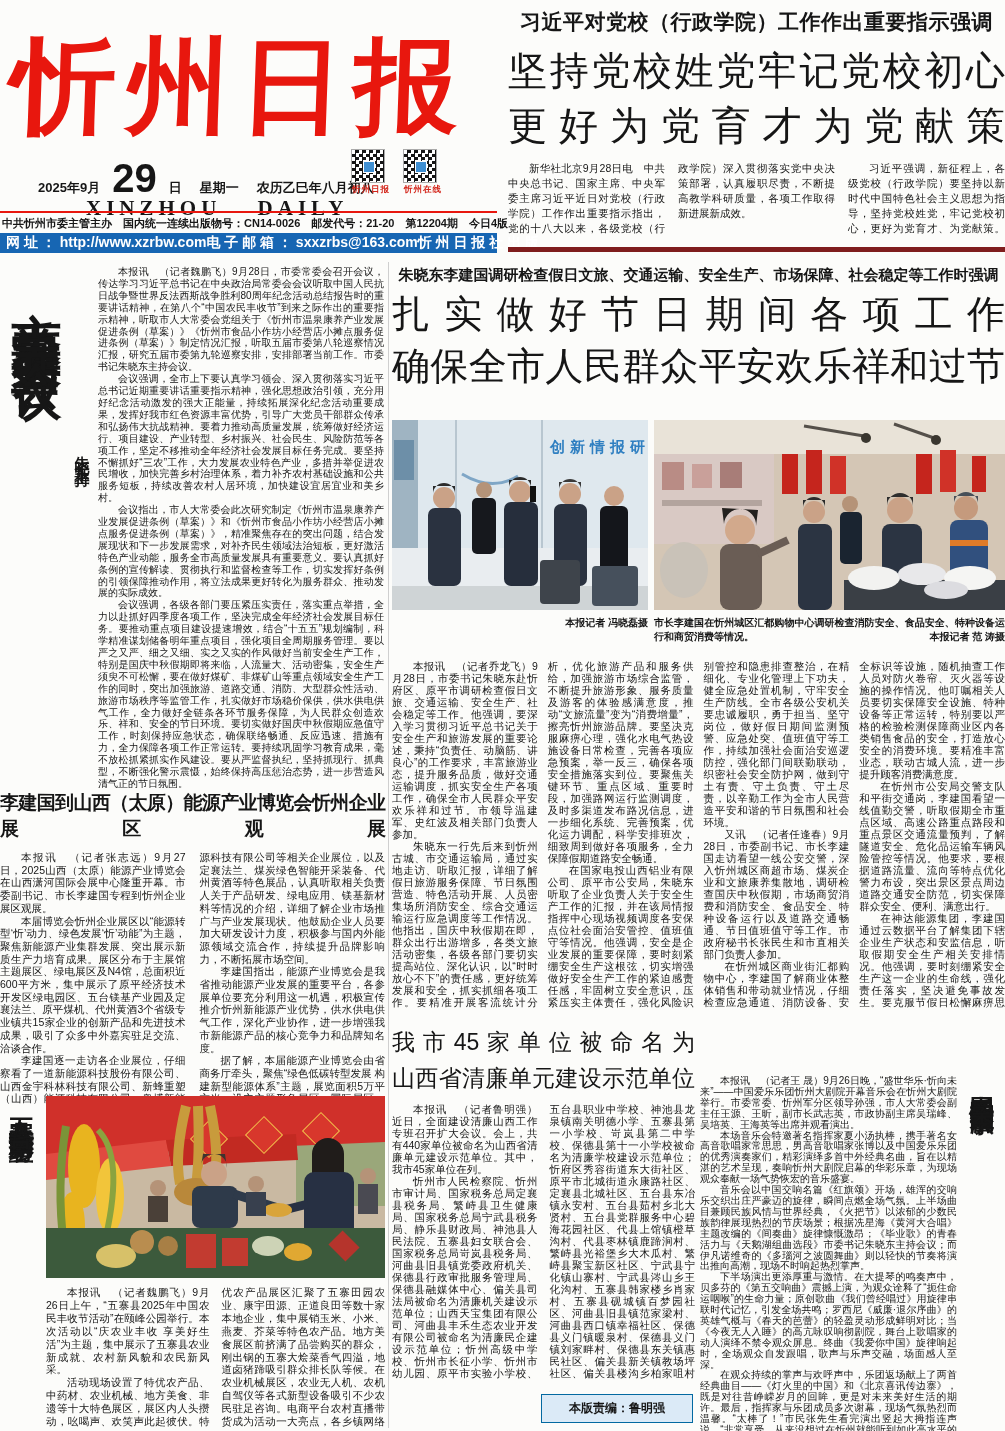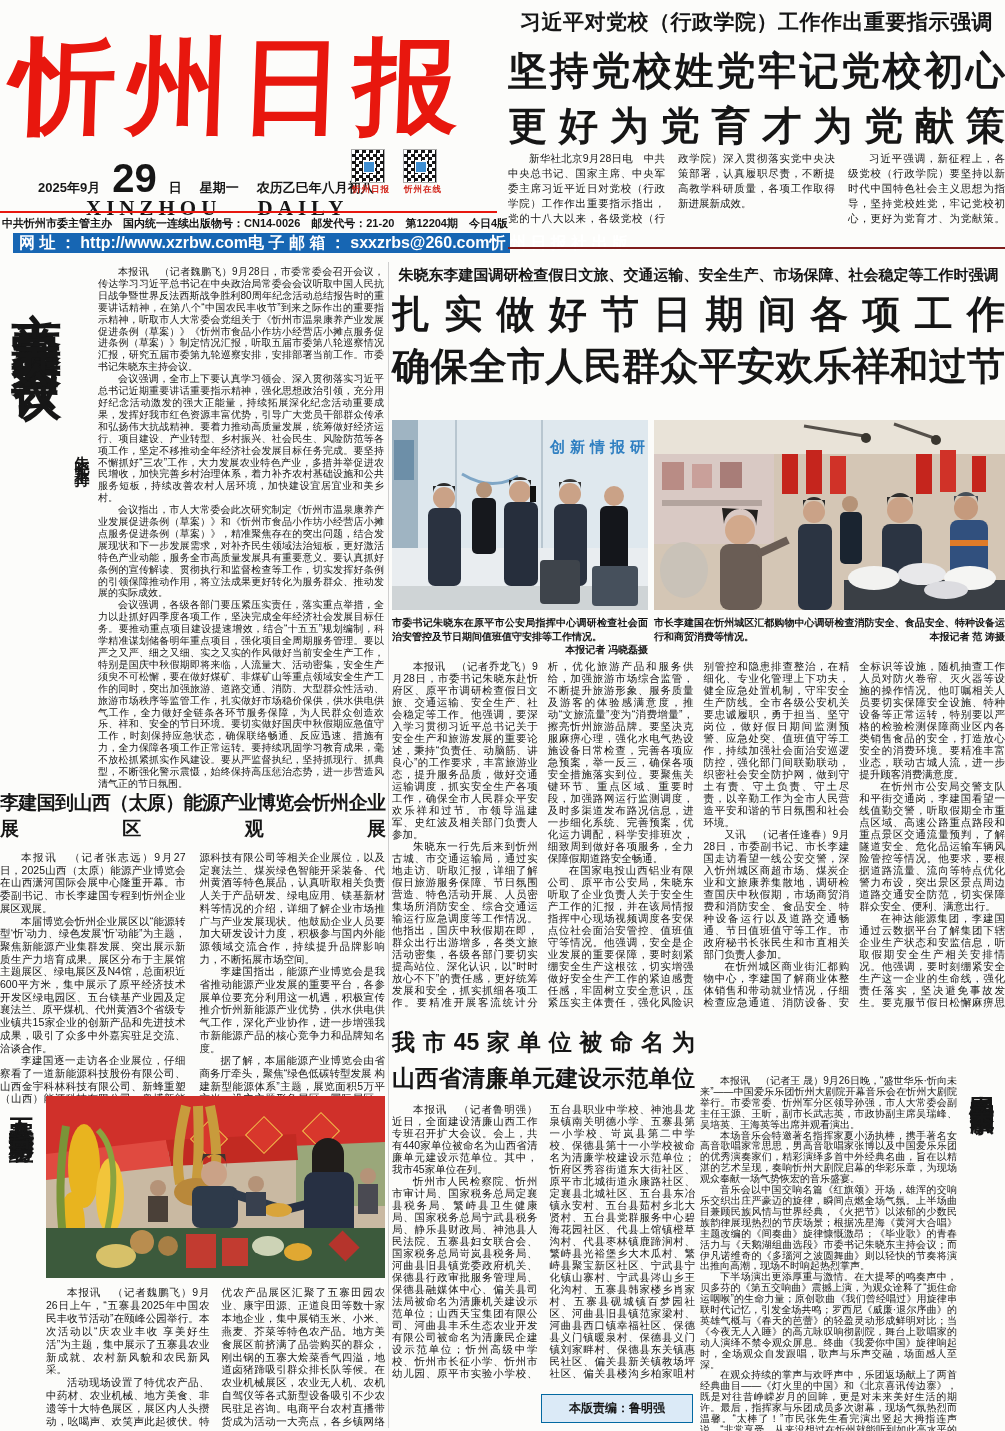--- a/index.html
+++ b/index.html
@@ -16,29 +16,29 @@
   .gap18{display:inline-block;width:18px;}
   .eng-title{left:86px;top:196px;width:300px;font-family:"Liberation Serif","DejaVu Serif",serif;
         font-weight:bold;font-size:21px;letter-spacing:5px;word-spacing:26px;white-space:nowrap;}
   .qr-wrap{left:352px;top:150px;display:flex;gap:14px;}
   .qr{width:32px;height:32px;position:relative;
       background:repeating-conic-gradient(#161616 0 25%,#ffffff 0 50%) 0 0/7px 7px;outline:1px solid #aaa;}
   .qr .dot{position:absolute;left:11px;top:11px;width:10px;height:10px;background:#3f8fd2;border:1px solid #fff;}
   .qr-label{margin-top:2px;font-size:8.5px;color:#d3261b;text-align:center;font-weight:bold;letter-spacing:1px;}
   .red-rule{left:0;top:211px;width:497px;height:2px;background:#e8170e;}
   .publisher-line{left:2px;top:216px;width:494px;font-size:11px;font-weight:bold;white-space:nowrap;}
-  .blue-bar{left:0;top:233px;width:497px;height:20px;background:#1766b3;color:#fff;font-size:16px;font-weight:bold;
-        display:flex;align-items:center;justify-content:space-between;padding:0 6px;box-sizing:border-box;white-space:nowrap;margin-left:13px;}
-  
-  .top-art{left:508px;top:4px;width:497px;height:243px;border-bottom:2px solid #7f1d1d;}
+  .blue-bar{left:0;top:233px;width:497px;height:20px;background:#1766b3;color:#fff;font-size:14px;font-weight:bold;
+        display:flex;align-items:center;justify-content:space-between;padding:0 6px;box-sizing:border-box;white-space:nowrap;}
+  
+  .top-art{left:508px;top:4px;width:497px;height:243px;border-bottom:5px solid #7f1d1d;}
   .top-kicker{font-size:21px;font-weight:900;text-align:center;margin-top:4px;letter-spacing:0.5px;}
-  .jline{font-weight:700;text-align:justify;text-align-last:justify;text-indent:0;}
+  .jline{font-weight:400;text-align:justify;text-align-last:justify;text-indent:0;}
   .top-h1{font-size:39px;line-height:50px;margin-top:10px;}
   .top-h2{font-size:39px;line-height:50px;margin-top:5px;}
-  .top-body{height:78px;columns:3;column-gap:13px;font-size:10.5px;line-height:1.42;overflow:hidden;}
+  .top-body{margin-top:10px;height:78px;columns:3;column-gap:13px;font-size:10.5px;line-height:1.42;overflow:hidden;}
   
   .v-rule{left:388px;top:262px;width:1px;height:1166px;background:#cfcfcf;}
   
   .meeting{left:6px;top:266px;width:378px;height:522px;}
   .v-head{writing-mode:vertical-rl;text-orientation:upright;font-weight:900;}
   .meeting-head{position:absolute;left:0;top:6px;height:512px;font-size:50px;letter-spacing:7px;line-height:62px;}
   .presider{position:absolute;left:66px;top:178px;height:130px;writing-mode:vertical-rl;text-orientation:upright;
         font-size:15px;font-weight:bold;letter-spacing:4px;}
   .meeting-body{position:absolute;left:92px;top:0;width:286px;height:522px;font-size:10px;line-height:11.9px;overflow:hidden;}
   
@@ -107,21 +107,21 @@
         </div>
       <div class="qr-label">忻州在线</div>
     </div>
   </div>
 
   <div class="abs red-rule"></div>
   <div class="abs publisher-line">中共忻州市委主管主办　国内统一连续出版物号：CN14-0026　邮发代号：21-20　第12204期　今日4版</div>
 
   <div class="abs blue-bar">
     <span>网 址 ： http://www.xzrbw.com</span>
-    <span>电 子 邮 箱 ： sxxzrbs@260.com</span>
+    <span>电 子 邮 箱 ： sxxzrbs@163.com</span>
     <span>忻 州 日 报 社 出 版</span>
   </div>
 
   <div class="abs top-art">
     <div class="top-kicker">习近平对党校（行政学院）工作作出重要指示强调</div>
     <div class="jline top-h1">坚持党校姓党牢记党校初心</div>
     <div class="jline top-h2">更好为党育才为党献策</div>
     <div class="top-body">
         <p>新华社北京9月28日电　中共中央总书记、国家主席、中央军委主席习近平近日对党校（行政学院）工作作出重要指示指出，党的十八大以来，各级党校（行政学院）深入贯彻落实党中央决策部署，认真履职尽责，不断提高教学科研质量，各项工作取得新进展新成效。</p>
         <p>习近平强调，新征程上，各级党校（行政学院）要坚持以新时代中国特色社会主义思想为指导，坚持党校姓党，牢记党校初心，更好为党育才、为党献策。要深化教学改革，突出党的理论教育、党性教育和履职能力培训，增强教育培训的针对性实效性。（下转第四版）</p>
@@ -301,21 +301,20 @@
         <ellipse cx="220" cy="158" rx="26" ry="12" fill="#f2f2f0"></ellipse>
         <ellipse cx="268" cy="154" rx="24" ry="11" fill="#e8e8ea"></ellipse>
         <ellipse cx="316" cy="158" rx="26" ry="12" fill="#f5f5f3"></ellipse>
         <ellipse cx="292" cy="170" rx="22" ry="9" fill="#dcdce0"></ellipse>
       </g>
       <ellipse cx="30" cy="150" rx="24" ry="28" fill="#c9c2b8"></ellipse>
     </svg>
   </div>
 
   <div class="abs photo-caption cap1">
-    <span>市委书记朱晓东在原平市公安局指挥中心调研检查社会面治安管控及节日期间值班值守安排等工作情况。</span>
     <span class="cap-credit">本报记者 冯晓磊摄</span>
   </div>
   <div class="abs photo-caption cap2">
     <span>市长李建国在忻州城区汇都购物中心调研检查消防安全、食品安全、特种设备运行和商贸消费等情况。</span>
     <span class="cap-credit">本报记者 范 涛摄</span>
   </div>
 
   <div class="abs main-body">
       <p>本报讯　（记者乔龙飞）9月28日，市委书记朱晓东赴忻府区、原平市调研检查假日文旅、交通运输、安全生产、社会稳定等工作。他强调，要深入学习贯彻习近平总书记关于安全生产和旅游发展的重要论述，秉持“负责任、动脑筋、讲良心”的工作要求，丰富旅游业态，提升服务品质，做好交通运输调度，抓实安全生产各项工作，确保全市人民群众平安欢乐祥和过节。市领导温建军、史红波及相关部门负责人参加。</p>
       <p>朱晓东一行先后来到忻州古城、市交通运输局，通过实地走访、听取汇报，详细了解假日旅游服务保障、节日氛围营造、特色活动开展、人员密集场所消防安全、综合交通运输运行应急调度等工作情况。他指出，国庆中秋假期在即，群众出行出游增多，各类文旅活动密集，各级各部门要切实提高站位、深化认识，以“时时放心不下”的责任感，更好统筹发展和安全，抓实抓细各项工作。要精准开展客流统计分析，优化旅游产品和服务供给，加强旅游市场综合监管，不断提升旅游形象、服务质量及游客的体验感满意度，推动“文旅流量”变为“消费增量”，擦亮忻州旅游品牌。要坚决克服麻痹心理，强化水电气热设施设备日常检查，完善各项应急预案，举一反三，确保各项安全措施落实到位。要聚焦关键环节、重点区域、重要时段，加强路网运行监测调度，及时多渠道发布路况信息，进一步细化系统、完善预案，优化运力调配，科学安排班次，细致周到做好各项服务，全力保障假期道路安全畅通。</p>

